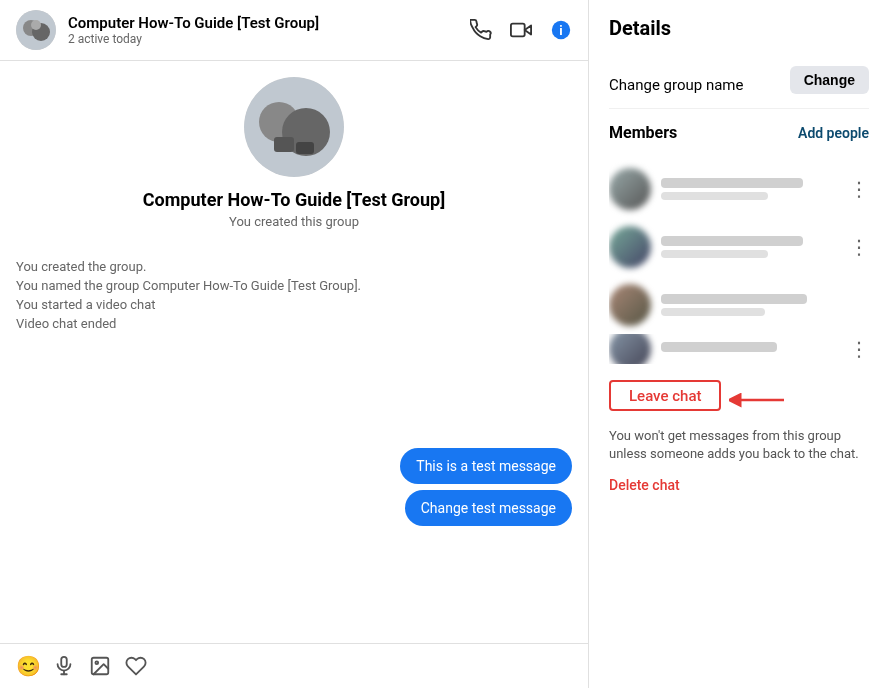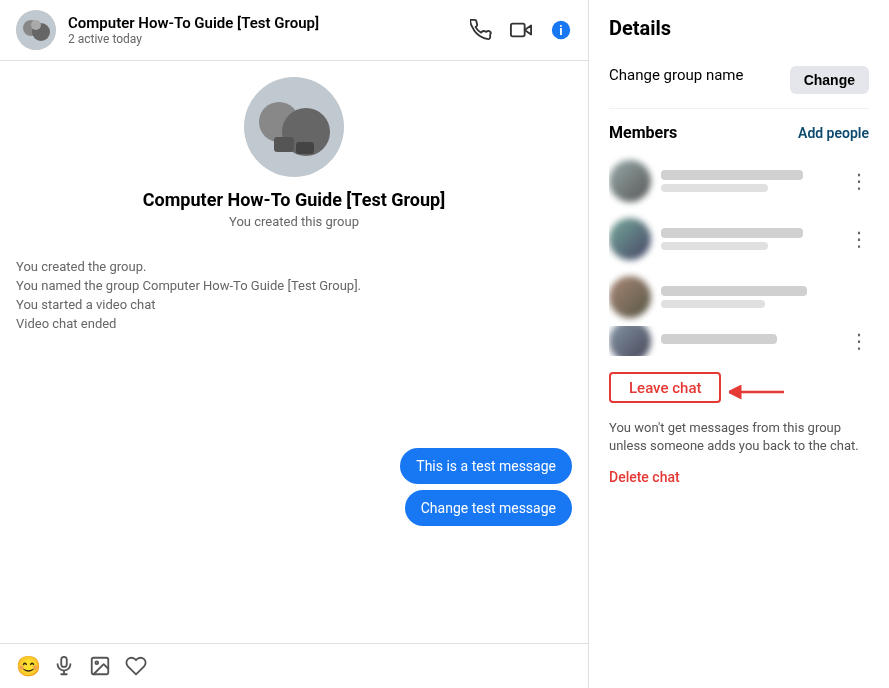--- a/index.html
+++ b/index.html
@@ -208,21 +208,21 @@
       padding: 16px 20px 12px;
       color: #000;
     }
 
     .details-section {
       padding: 0 20px;
     }
 
     .details-row {
       display: flex;
-      align-items: flex-start;
+      align-items: flex-end;
       justify-content: space-between;
       padding: 14px 0;
       border-bottom: 1px solid #f0f0f0;
     }
 
     .details-row-label {
       font-size: 15px;
       color: #000;
     }
 
@@ -260,21 +260,21 @@
     }
 
     .members-section {
       padding: 14px 20px 0;
     }
 
     .members-header {
       display: flex;
       align-items: center;
       justify-content: space-between;
-      margin-bottom: 10px;
+      margin-bottom: 18px;
     }
 
     .members-title {
       font-size: 16px;
       font-weight: 700;
       color: #000;
     }
 
     .add-people-link {
       font-size: 14px;

